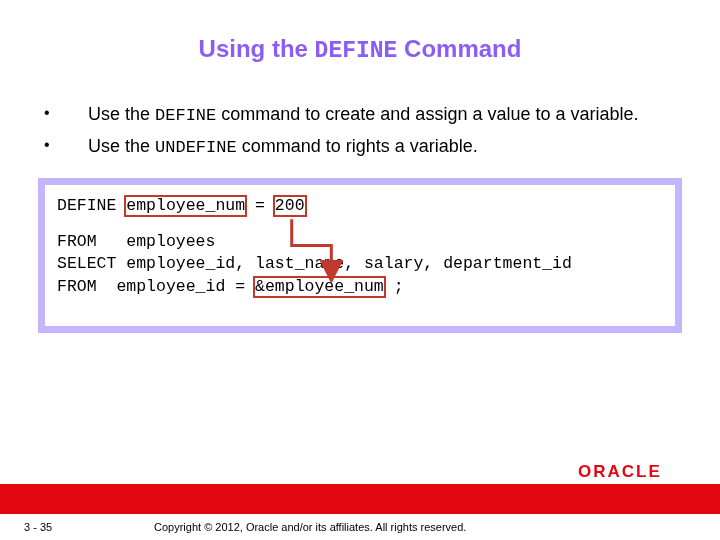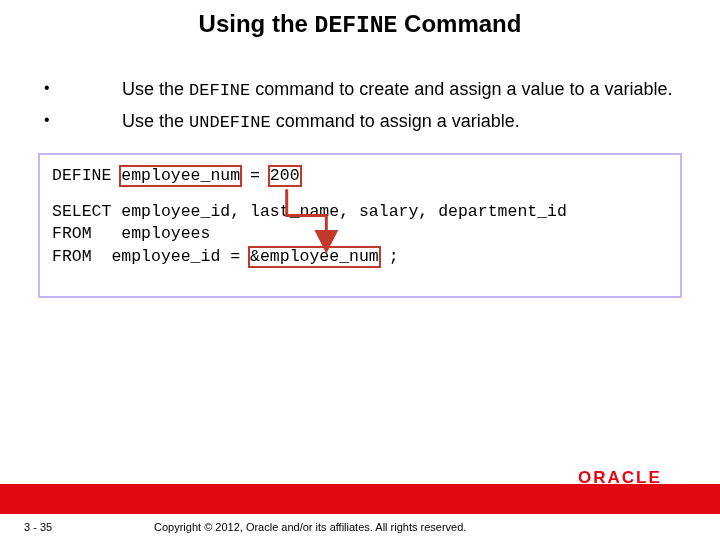--- a/index.html
+++ b/index.html
@@ -1,32 +1,32 @@
 <!DOCTYPE html>
 <html><head>
 <meta charset="utf-8">
 <style>
   * { margin: 0; padding: 0; box-sizing: border-box; }
   html, body { width: 720px; height: 540px; font-family: Arial, Helvetica, sans-serif; background: #fff; }
   .slide { position: relative; width: 720px; height: 540px; background: #fff; }
-  .title { text-align: center; font-size: 24px; font-weight: bold; padding-top: 10px; padding-bottom: 18px; color: #000000; }
+  .title { text-align: center; font-size: 24px; font-weight: bold; padding-top: 35px; padding-bottom: 18px; color: #8b5cf6; }
   .title .mono { font-family: "Courier New", Courier, monospace; font-size: 23px; }
   .bullets { margin: 20px 38px 18px 38px; font-size: 18px; line-height: 1.35; }
   .bullets .row { display: flex; margin-bottom: 6px; }
   .bullets .dot { width: 50px; flex: 0 0 50px; text-align: left; font-size: 16px; padding-left: 6px; }
-  .bullets .txt { flex: 1; margin-left: 34px; }
+  .bullets .txt { flex: 1; }
   .bullets .mono { font-family: "Courier New", Courier, monospace; font-size: 17px; }
-  .codebox { margin: 6px 38px; border: 2px solid #c4b5fd; background: #fff; padding: 10px 12px 14px 12px; font-family: "Courier New", Courier, monospace; font-size: 16.5px; line-height: 1.35; position: relative; }
+  .codebox { margin: 6px 38px; border: 7px solid #c4b5fd; background: #fff; padding: 10px 12px 14px 12px; font-family: "Courier New", Courier, monospace; font-size: 16.5px; line-height: 1.35; position: relative; }
   .codebox .line { white-space: pre; position: relative; }
   .codebox .gap { height: 14px; }
   .hl { position: relative; display: inline-block; }
   .hl::before { content: ""; position: absolute; left: -2px; right: -2px; top: 0; bottom: 0; border: 2px solid #c0392b; pointer-events: none; }
   .arrow-svg { position: absolute; top: 0; left: 0; width: 100%; height: 100%; pointer-events: none; }
   .red-band { position: absolute; left: 0; right: 0; bottom: 26px; height: 30px; background: #e30613; }
-  .logo-wrap { position: absolute; right: 24px; bottom: 54px; }
+  .logo-wrap { position: absolute; right: 24px; bottom: 60px; }
   .oracle-logo { width: 118px; height: 18px; }
   .oracle-logo svg text { font-family: Arial, Helvetica, sans-serif; font-weight: 700; letter-spacing: 2px; fill: #e30613; }
   .footer { position: absolute; left: 0; right: 0; bottom: 0; height: 26px; display: flex; align-items: center; padding: 12px 24px; font-size: 11px; color: #000; }
   .footer .pn { flex: 0 0 130px; }
   .footer .cp { flex: 1; text-align: left; }
 </style>
 </head>
 <body>
 
 <div class="slide">
@@ -38,30 +38,30 @@
   <div class="bullets">
     <div class="row">
       <div class="dot">•</div>
       <div class="txt">
         <span>Use the </span><span class="mono">DEFINE</span><span> command to create and assign a value to a variable.</span>
       </div>
     </div>
     <div class="row">
       <div class="dot">•</div>
       <div class="txt">
-        <span>Use the </span><span class="mono">UNDEFINE</span><span> command to assign a variable.</span>
+        <span>Use the </span><span class="mono">UNDEFINE</span><span> command to rights a variable.</span>
       </div>
     </div>
   </div>
 
   <div class="codebox">
     <div class="line"><span>DEFINE </span><span id="hl-top-var" class="hl">employee_num</span><span> = </span><span id="hl-top-val" class="hl">200</span></div>
     <div class="gap"></div>
+    <div class="line">FROM   employees</div>
     <div class="line">SELECT employee_id, last_name, salary, department_id</div>
-    <div class="line">FROM   employees</div>
     <div class="line"><span>FROM  employee_id = </span><span id="hl-ref" class="hl">&amp;employee_num</span><span> ;</span></div>
     <div class="gap"></div>
 
     <svg class="arrow-svg">
       <defs>
         <marker id="ah" markerWidth="8" markerHeight="8" refX="6" refY="4" orient="auto">
           <path d="M0,0 L8,4 L0,8 Z" fill="#c0392b"></path>
         </marker>
       </defs>
       <path id="arrow-path" d="M 246.71875 34.265625 L 246.71875 60.6046875 L 286.3046875 60.6046875 L 286.3046875 92.796875" stroke="#c0392b" stroke-width="3" fill="none" marker-end="url(#ah)"></path>

